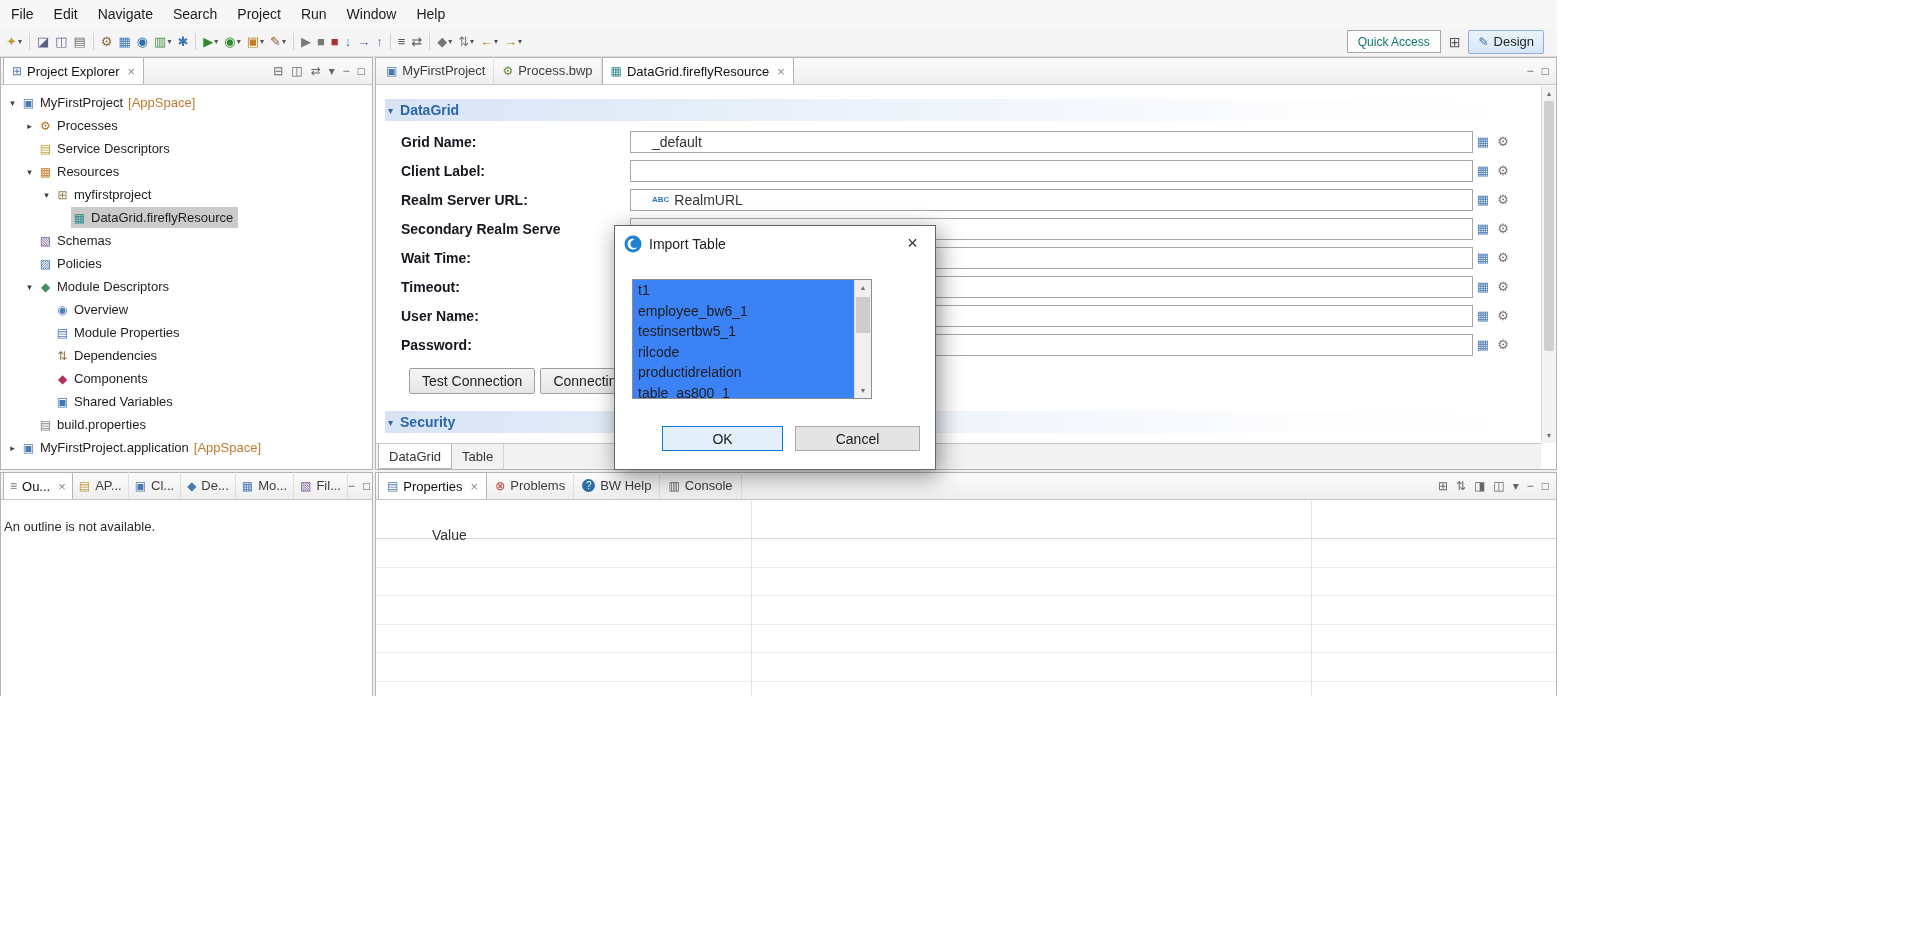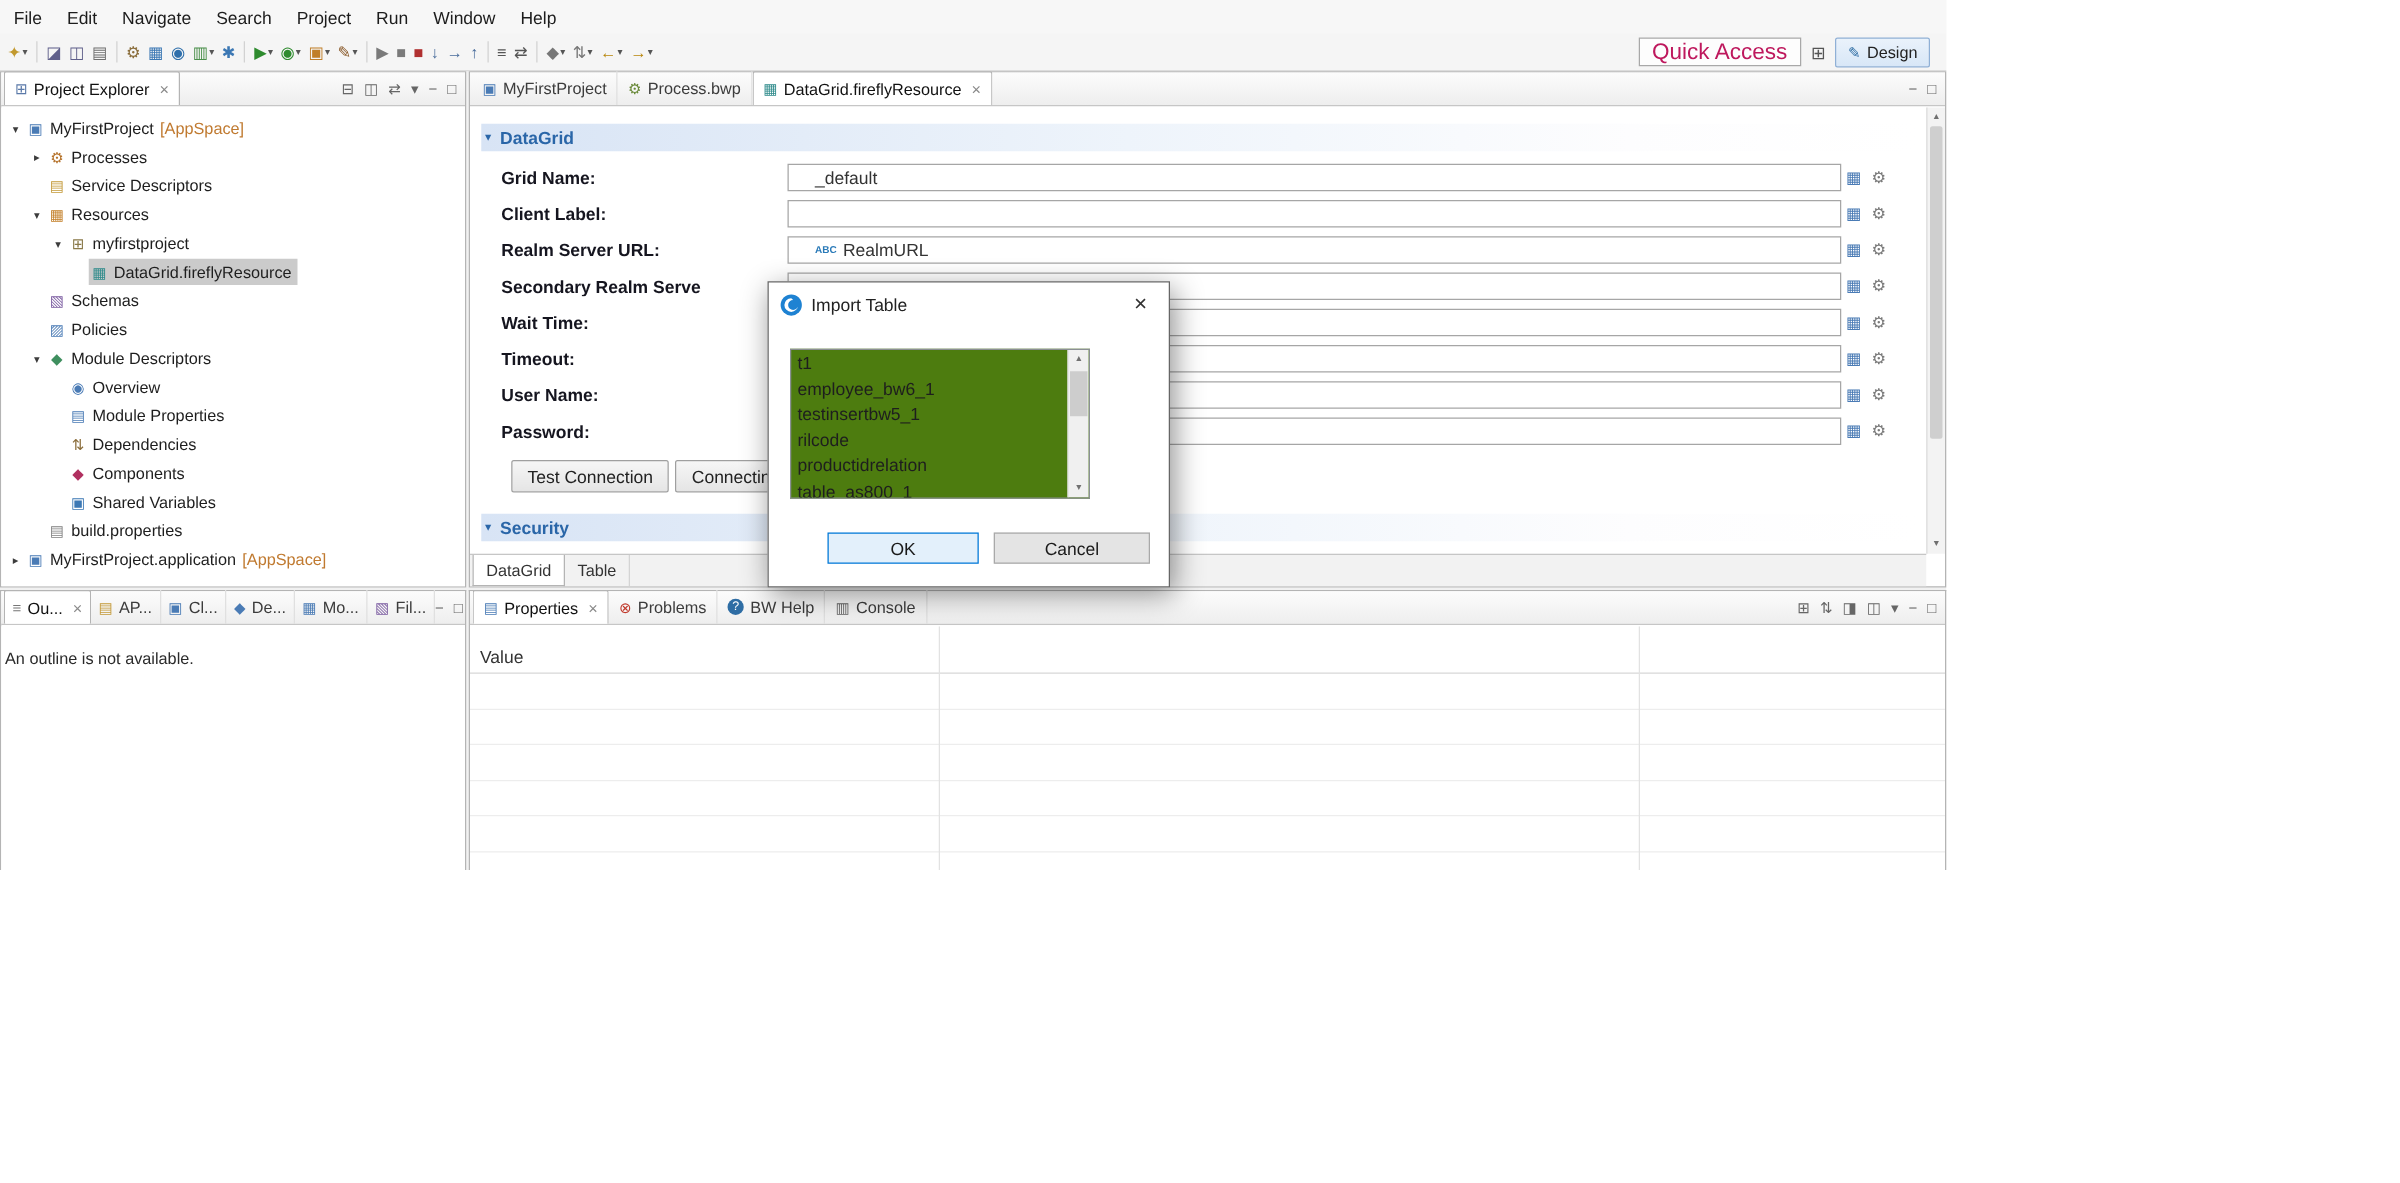--- a/index.html
+++ b/index.html
@@ -10,21 +10,21 @@
   
   .menubar{position:absolute;left:0;top:0;width:100%;height:27px;background:#f7f7f7;display:flex;align-items:center;padding-left:1px;}
   .menu-item{padding:5px 10px;font-size:14px;color:#1c1c1c;cursor:default;}
   .toolbar{position:absolute;left:0;top:27px;width:100%;height:30px;background:#f5f5f5;border-bottom:1px solid #dcdcdc;display:flex;align-items:center;padding:0 3px;}
   .tb-icons{display:flex;align-items:center;}
   .tb-btn{height:24px;display:flex;align-items:center;padding:0 3px;border-radius:2px;}
   .tb-glyph{font-size:13px;line-height:1;}
   .tb-dd{font-size:8px;color:#555;margin-left:1px;}
   .tb-sep{width:1px;height:17px;background:#d2d2d2;margin:0 4px;}
   .toolbar-right{margin-left:auto;display:flex;align-items:center;gap:8px;padding-right:10px;}
-  .quick-access{border:1px solid #a8a8a8;background:#fdfdfd;padding:0 10px;font-size:18px;color:#be185d;height:23px;display:flex;align-items:center;}
+  .quick-access{border:1px solid #a8a8a8;background:#fdfdfd;padding:0 10px;font-size:12px;color:#0f766e;height:23px;display:flex;align-items:center;}
   .persp-icon{font-size:14px;color:#555;}
   .design-btn{display:flex;align-items:center;gap:5px;border:1px solid #8fb0d6;background:linear-gradient(#eaf2fb,#d8e7f7);padding:0 9px;height:24px;font-size:13px;color:#222;border-radius:2px;}
 
   
   .panel{position:absolute;background:#ffffff;border:1px solid #b4b4b4;}
   .phead{position:absolute;left:0;top:0;right:0;height:27px;background:linear-gradient(#fcfcfc,#eeeeee);border-bottom:1px solid #c6c6c6;display:flex;align-items:flex-end;padding-left:2px;}
   .tabs-row{display:flex;align-items:flex-end;height:27px;}
   .vtab,.etab{display:flex;align-items:center;gap:5px;height:27px;padding:0 8px;font-size:13px;color:#3c3c3c;white-space:nowrap;border-right:1px solid #e0e0e0;}
   .vtab.active,.etab.active{background:#ffffff;border:1px solid #b4b4b4;border-bottom:none;border-radius:2px 2px 0 0;color:#111;}
   .tab-glyph{font-size:12px;line-height:1;}
@@ -70,30 +70,30 @@
   .escroll .thumb{position:absolute;left:2px;right:2px;top:15px;height:250px;background:#cfcfcf;border-radius:2px;}
   .ebottom{position:absolute;left:0;bottom:0;right:15px;height:26px;background:#f2f2f2;border-top:1px solid #c6c6c6;display:flex;align-items:stretch;padding-left:2px;}
   .btab{display:flex;align-items:center;padding:0 10px;font-size:13px;color:#333;border-right:1px solid #d4d4d4;}
   .btab.active{background:#fff;border:1px solid #b4b4b4;border-top:none;}
 
   
   #props{left:375px;top:472px;width:1182px;height:474px;border-bottom:none;}
   .props-body{position:absolute;top:28px;left:0;right:0;bottom:0;background:#fff;overflow:hidden;}
   .cols{height:38px;display:flex;border-bottom:1px solid #d8d8d8;font-size:14px;color:#333;}
   .col-prop{width:375px;padding:9px 0 0 8px;}
-  .col-val{flex:1;padding:16px 0 0 8px;}
+  .col-val{flex:1;padding:26px 0 0 8px;margin-left:48px;}
   .prow{height:28.5px;border-bottom:1px solid #ededed;}
   .vline{position:absolute;top:0;bottom:0;width:1px;background:#e2e2e2;}
 
   
   .dialog{position:absolute;left:614px;top:225px;width:322px;height:245px;background:#fff;border:1px solid #666;box-shadow:3px 6px 22px rgba(0,0,0,0.45);z-index:50;}
   .dtitle{height:35px;display:flex;align-items:center;padding-left:9px;gap:7px;}
   .dtitle-text{font-size:14px;color:#222;}
   .dclose{margin-left:auto;width:45px;height:35px;display:flex;align-items:center;justify-content:center;font-size:18px;color:#333;}
-  .dlist{position:absolute;left:17px;top:53px;width:240px;height:120px;border:1px solid #8a8f94;overflow:hidden;background:#4d7c0f;}
+  .dlist{position:absolute;left:17px;top:53px;width:240px;height:120px;border:1px solid #8a8f94;overflow:hidden;background:#3b82f6;}
   .ditems{position:absolute;left:0;top:0;right:17px;}
   .ditem{height:20.5px;padding-left:5px;font-size:14px;color:#1e1e1e;display:flex;align-items:center;white-space:nowrap;}
   .dscroll{position:absolute;right:0;top:0;bottom:0;width:17px;background:#f0f0f0;border-left:1px solid #e0e0e0;}
   .dscroll .thumb{position:absolute;left:1px;right:1px;top:17px;height:36px;background:#cdcdcd;}
   .dbuttons{position:absolute;left:0;right:0;top:200px;display:flex;justify-content:flex-end;gap:12px;padding-right:15px;}
   .dbtn{width:121px;height:25px;display:flex;align-items:center;justify-content:center;font-size:14px;color:#1a1a1a;}
   .dbtn.ok{background:#e3f0fb;border:1px solid #0078d7;}
   .dbtn.cancel{background:#e4e4e4;border:1px solid #a9a9a9;width:125px;text-align:right;}
 </style>
 </head>

